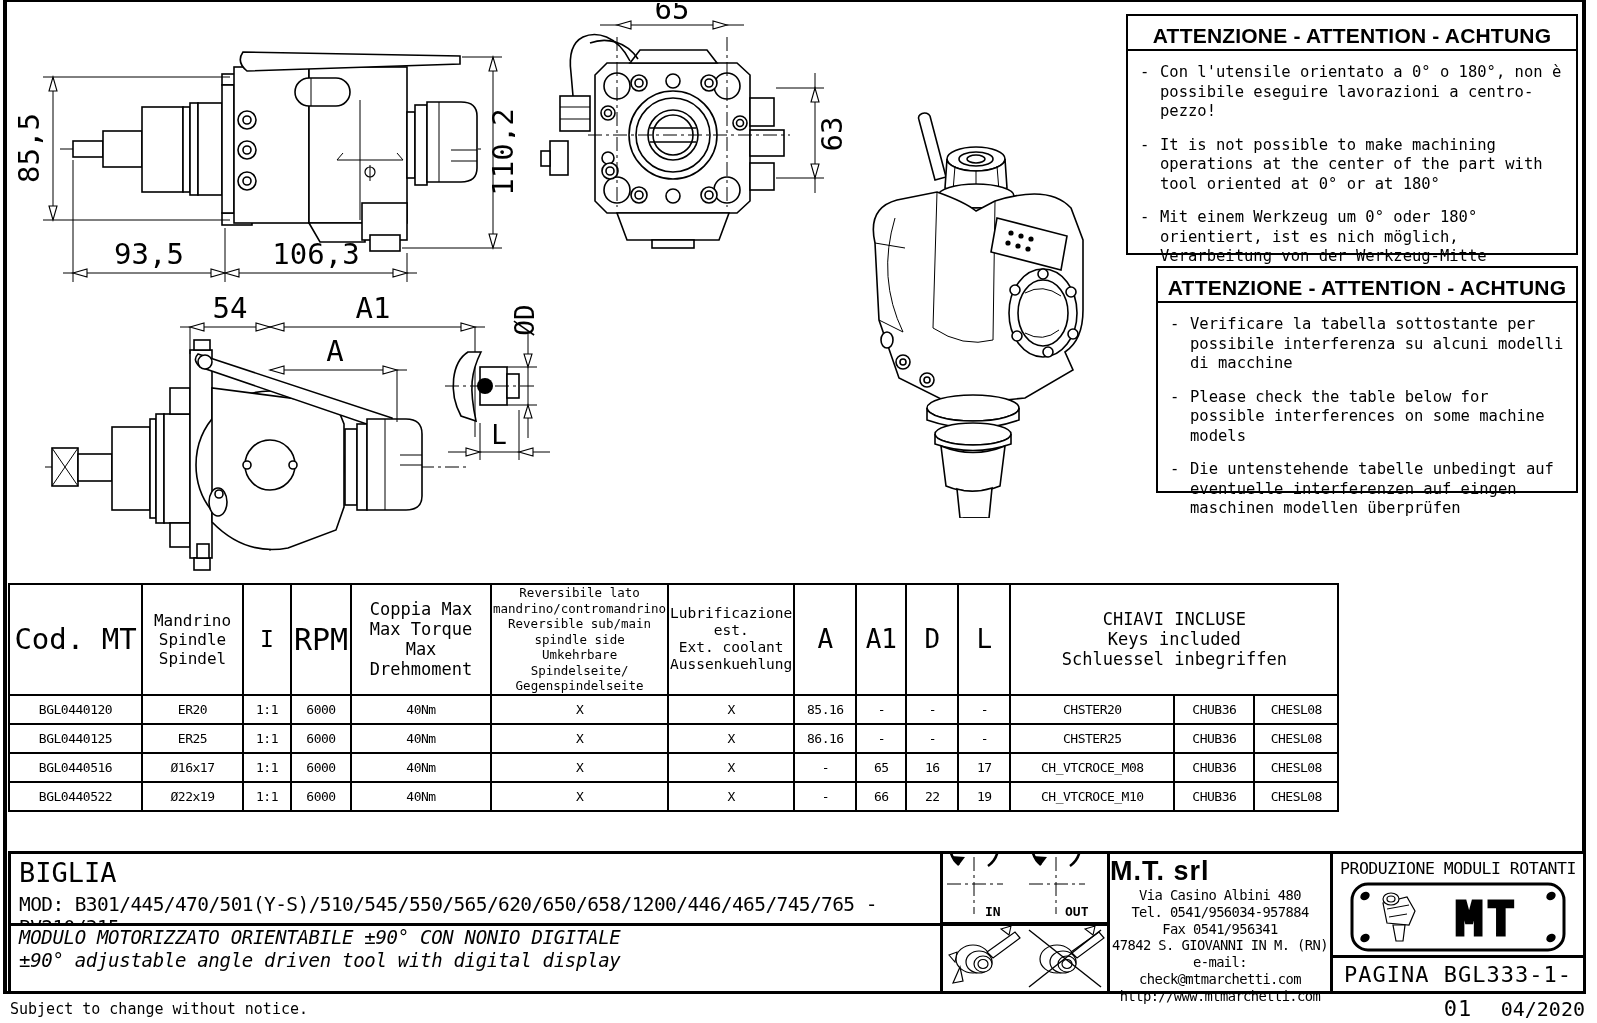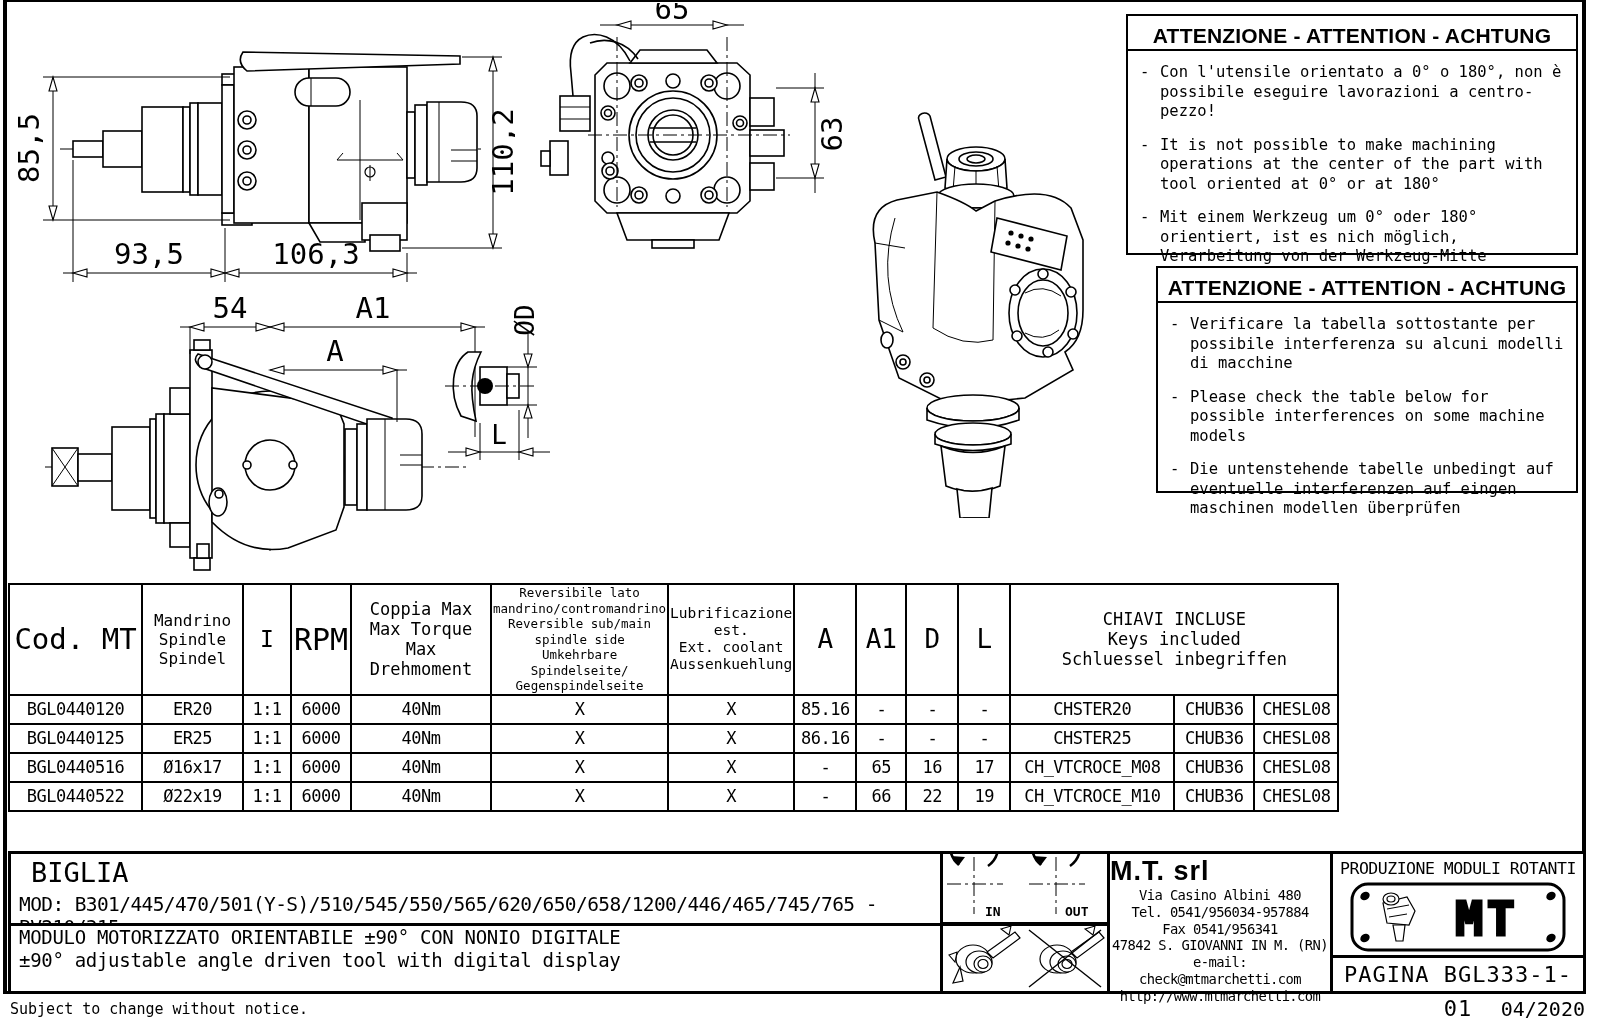--- a/index.html
+++ b/index.html
@@ -27,26 +27,26 @@
   .pre{white-space:pre-line;}
   .h-cod{font-size:29px;}
   .h-mand{font-size:16px;line-height:19px;}
   .h-i{font-size:23px;}
   .h-rpm{font-size:30px;}
   .h-coppia{font-size:17px;line-height:20px;}
   .h-rev{font-size:12.5px;line-height:15.5px;}
   .h-lub{font-size:14.5px;line-height:17px;}
   .h-adl{font-size:26px;}
   .h-keys{font-size:17px;line-height:20px;}
-  .c-data{font-size:17px;letter-spacing:-0.5px;height:29px;margin-top:48px;}
+  .c-data{font-size:13px;letter-spacing:-0.5px;height:29px;margin-top:48px;}
   
   .tb{border:3px solid #000;background:#fff;box-sizing:border-box;}
-  .brand{font-size:27px;padding:3px 20px 0;}
+  .brand{font-size:27px;padding:3px 8px 0;}
   .modline{font-size:19.5px;padding:5px 8px 0;letter-spacing:-0.6px;}
-  .descline{font-size:19px;line-height:22.5px;padding:0 8px;letter-spacing:-0.3px;}
+  .descline{font-size:19px;line-height:22.5px;padding:0 8px;letter-spacing:-0.3px;font-style:italic;}
   .company{font-family:"Liberation Sans",sans-serif;font-weight:bold;font-size:27px;margin-top:2px;letter-spacing:1px;}
   .addr{font-size:13.8px;line-height:16.8px;text-align:center;letter-spacing:-0.6px;}
   .prod{font-size:16.5px;text-align:center;margin-top:5px;letter-spacing:-0.5px;}
   .pagina{font-size:22px;text-align:center;line-height:34px;letter-spacing:1px;}
   .note-l{font-size:15px;}
   .note-r{font-size:20px;}
 </style>
 </head>
 <body>
 

